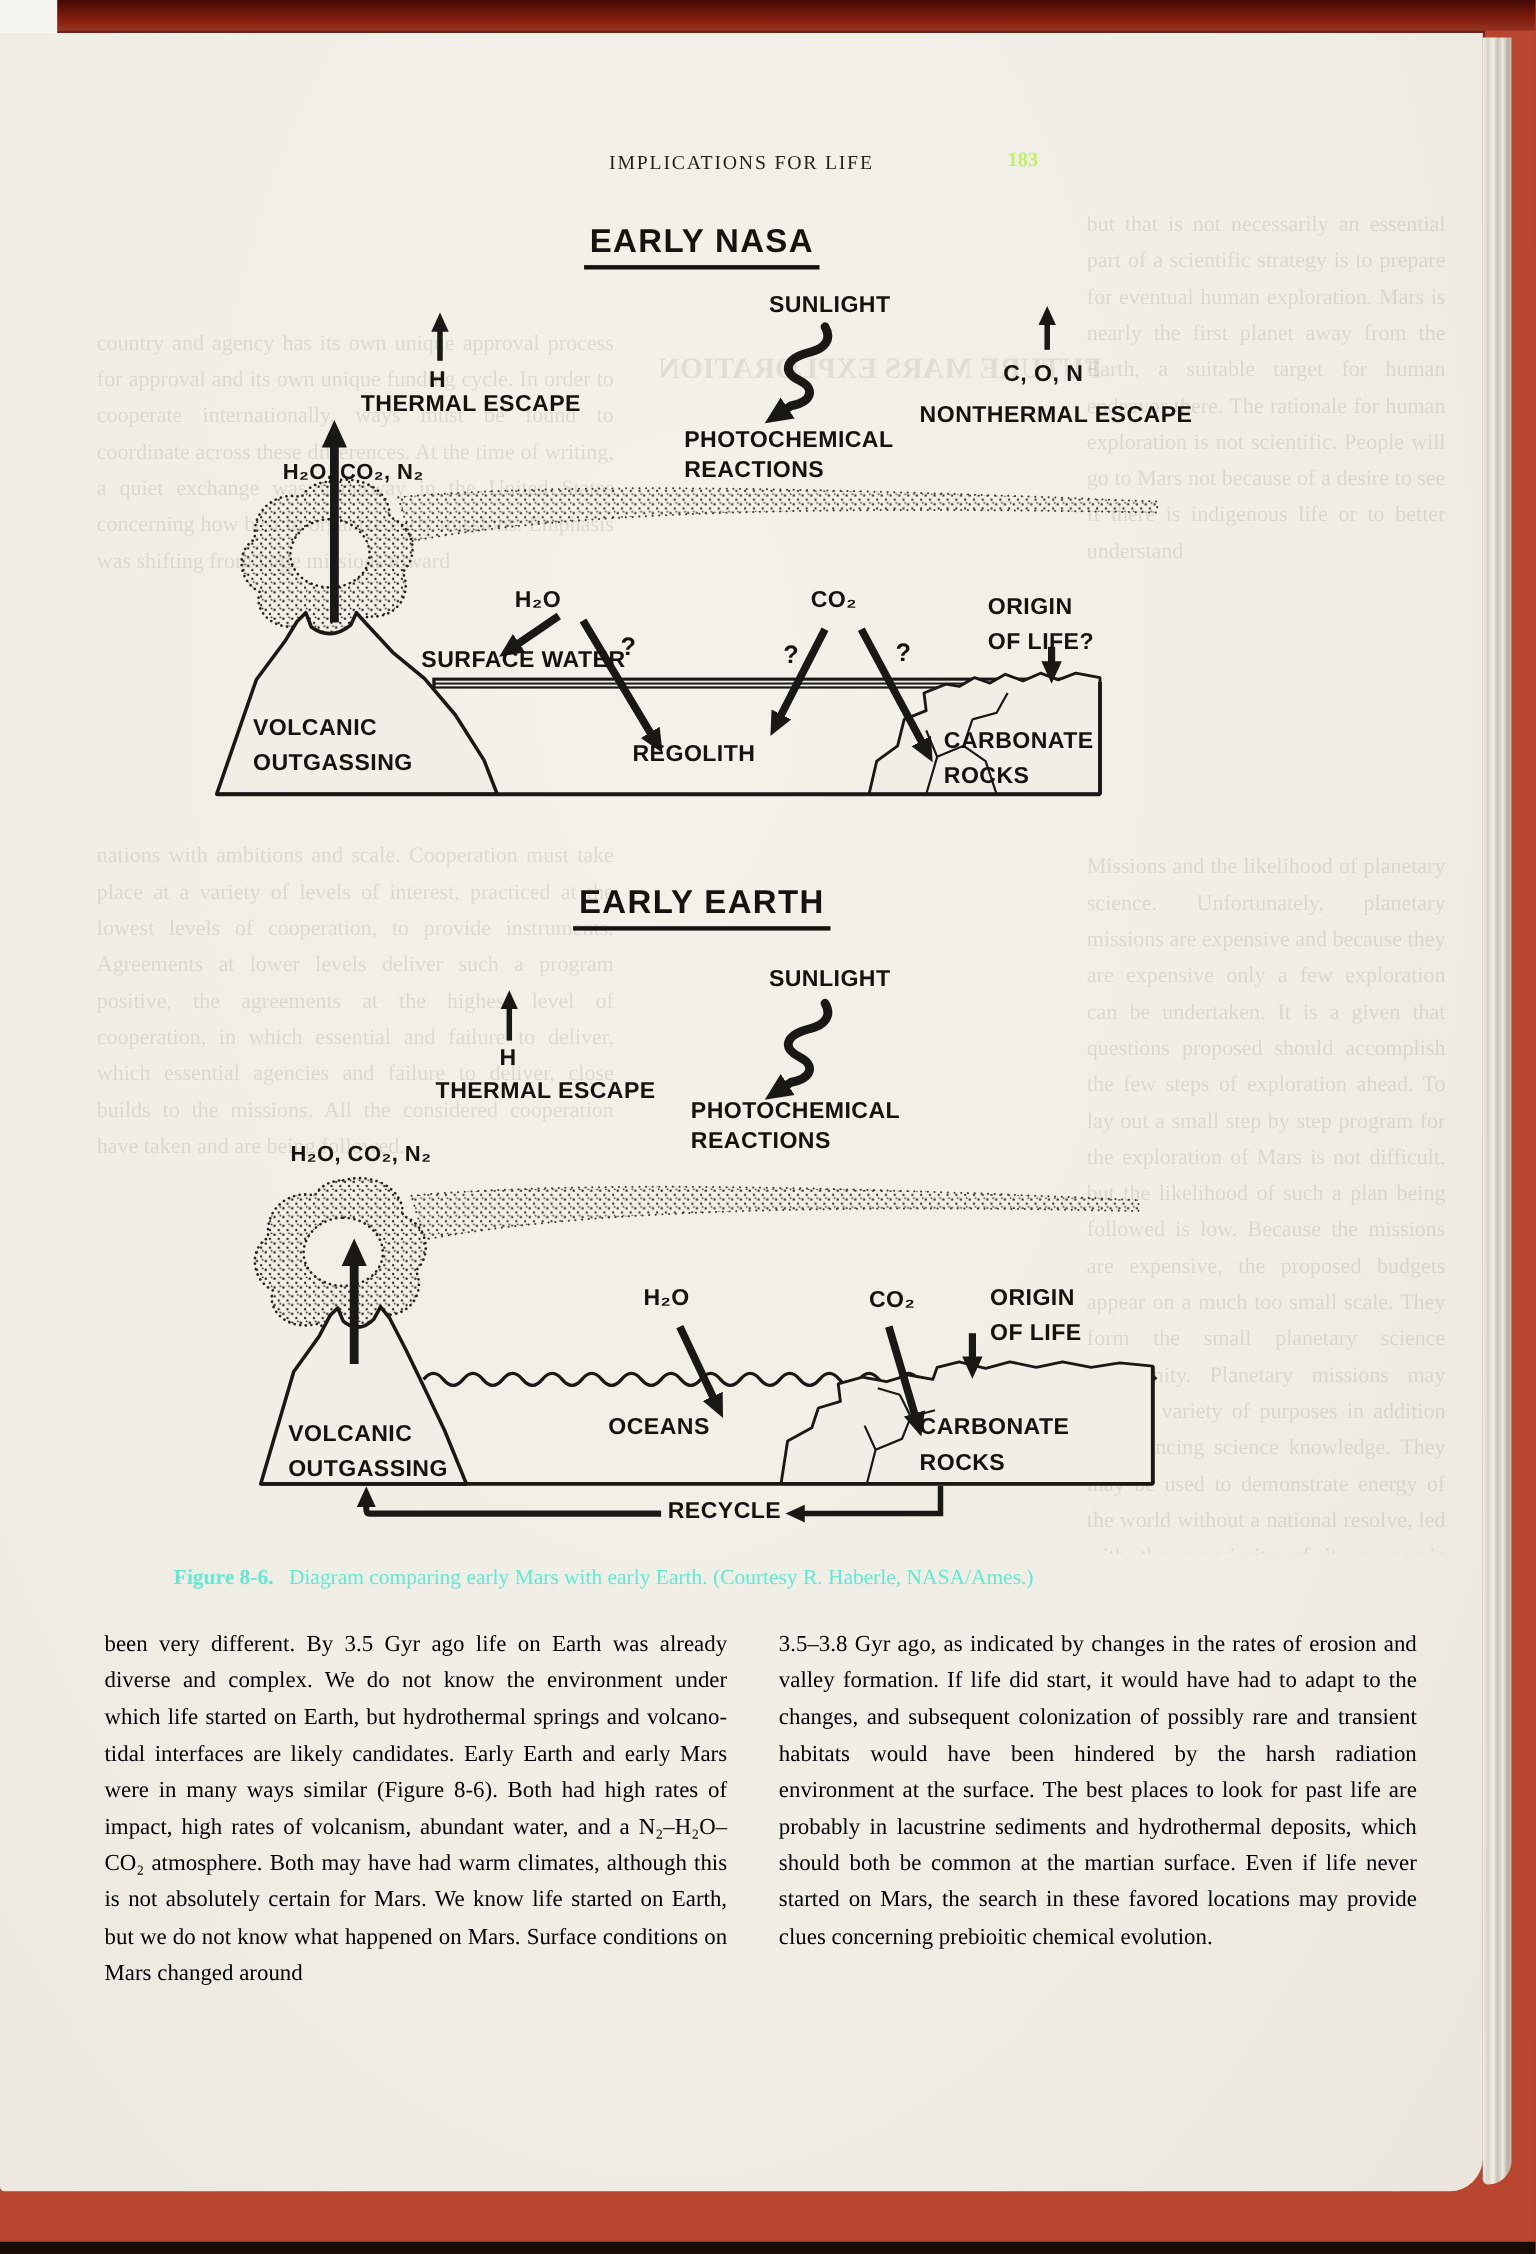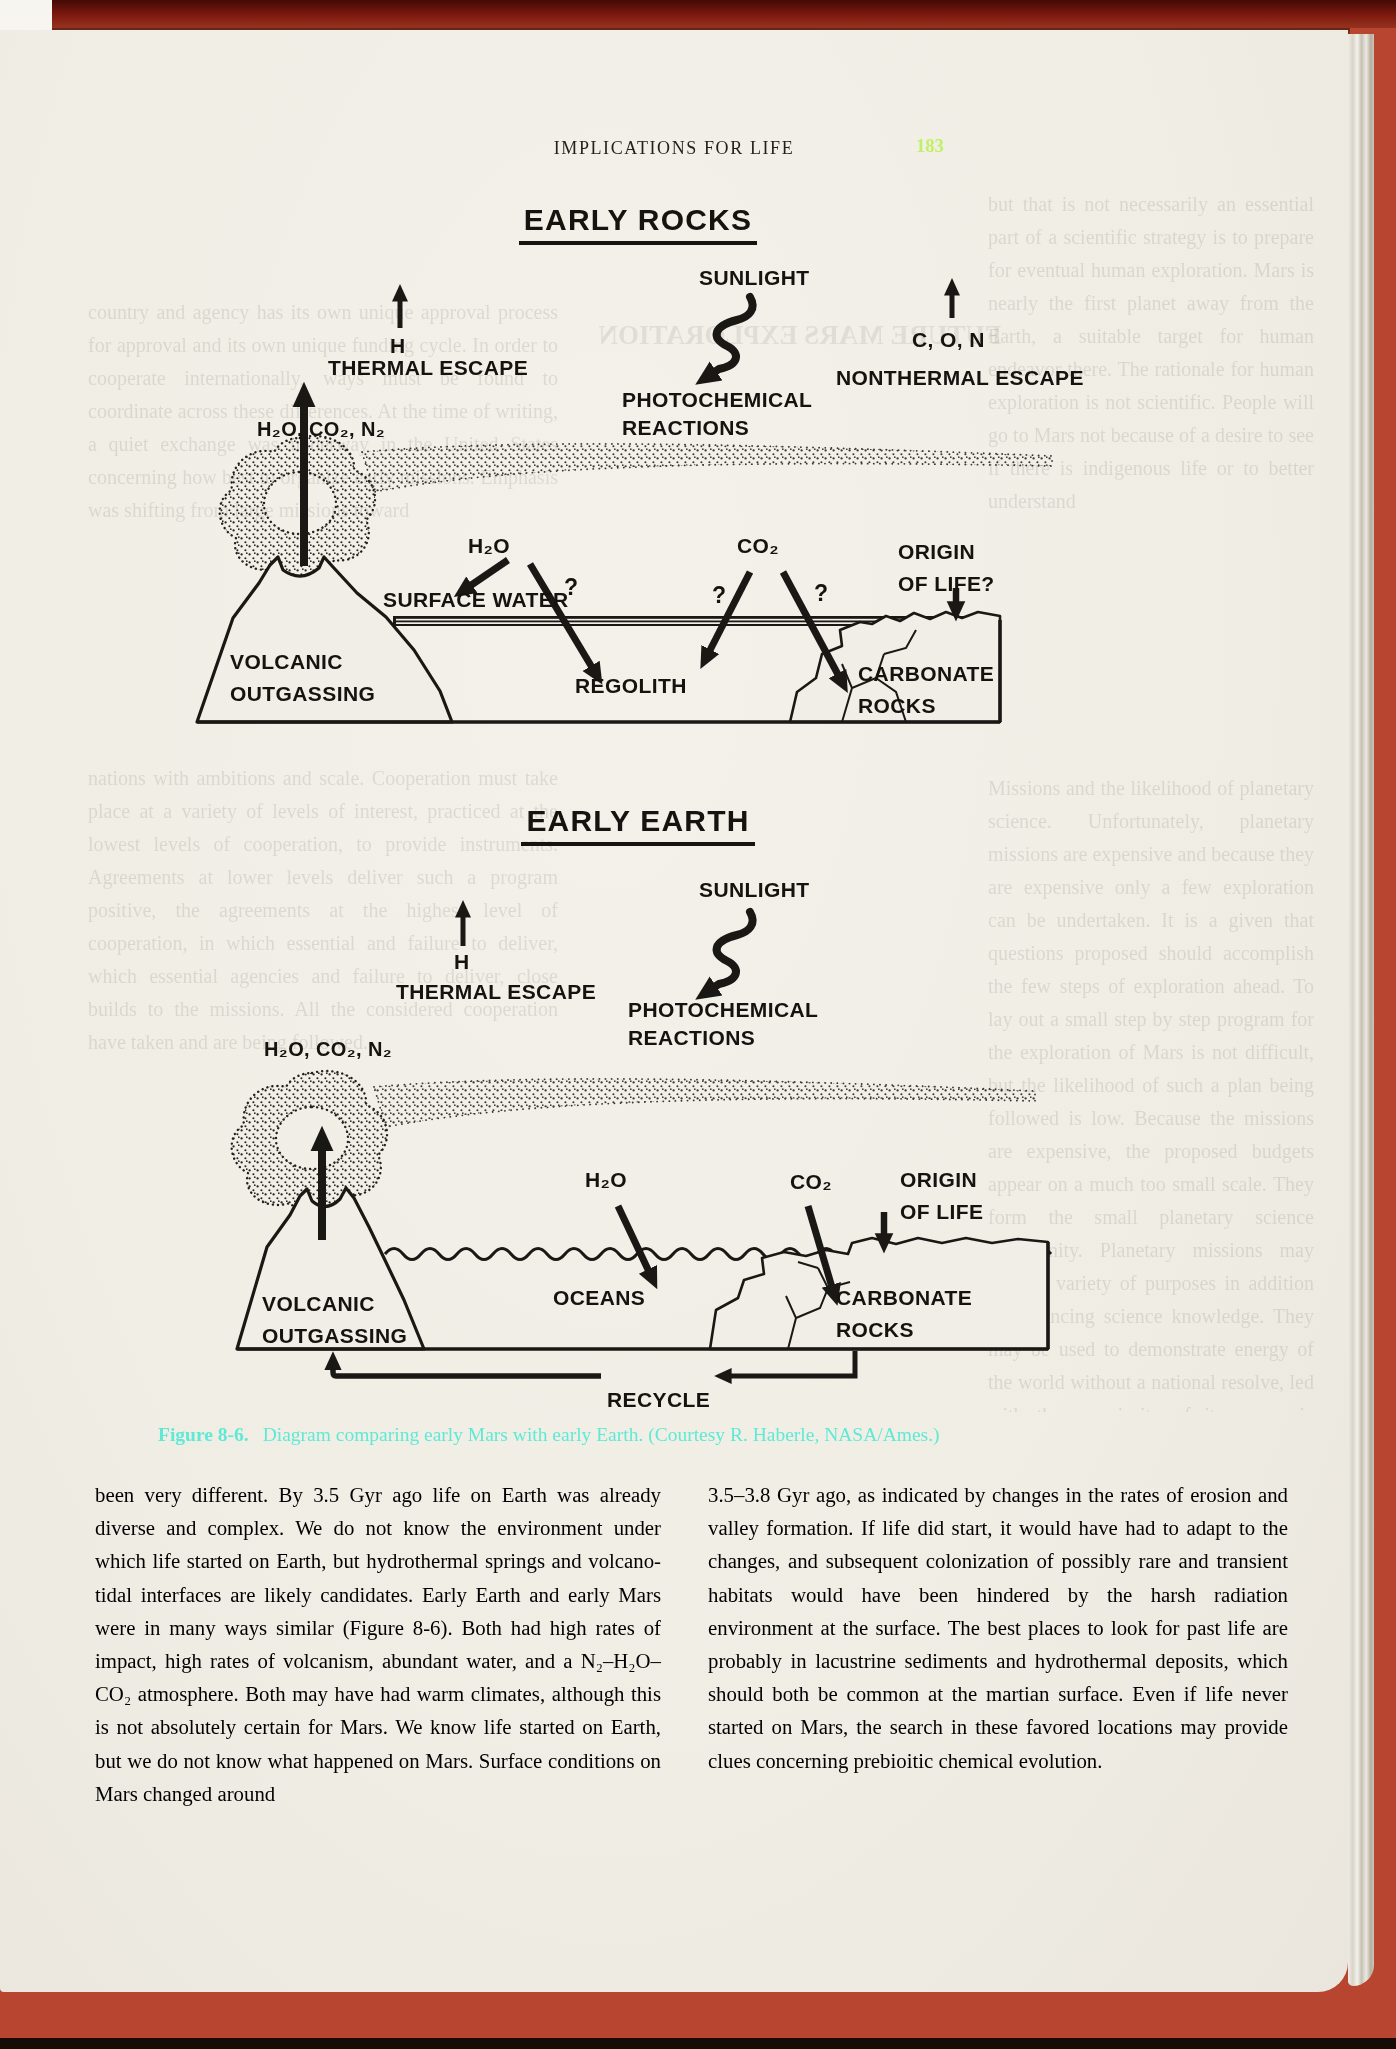--- a/index.html
+++ b/index.html
@@ -139,21 +139,21 @@
 
     <path d="M 322 1240 L 322 1140" stroke-width="8" marker-end="url(#mb)"></path>
     <path d="M 463 946 L 463 910" stroke-width="5" marker-end="url(#ms)"></path>
     <path stroke-width="8" stroke-linecap="round" marker-end="url(#mb)" d="M 750 912 C 757 924 749 932 737 935 C 713 941 711 953 727 961 C 741 968 739 980 719 984 L 707 992"></path>
     <path d="M 618 1206 L 652 1278" stroke-width="7" marker-end="url(#mb)"></path>
     <path d="M 808 1206 L 834 1294" stroke-width="7" marker-end="url(#mb)"></path>
     <path d="M 884 1212 L 884 1242" stroke-width="6.5" marker-end="url(#mb)"></path>
   </g>
 </svg>
 
-<div class="title" style="left:458px;top:203px;"><span>EARLY ROCKS</span></div>
+<div class="title" style="left:458px;top:203px;"><span>EARLY NASA</span></div>
 <div class="lbl" style="left:699px;top:266px;">SUNLIGHT</div>
 <div class="lbl" style="left:390px;top:334px;">H</div>
 <div class="lbl" style="left:328px;top:356px;">THERMAL ESCAPE</div>
 <div class="lbl" style="left:912px;top:328px;">C, O, N</div>
 <div class="lbl" style="left:836px;top:366px;">NONTHERMAL ESCAPE</div>
 <div class="lbl" style="left:622px;top:388px;">PHOTOCHEMICAL</div>
 <div class="lbl" style="left:622px;top:416px;">REACTIONS</div>
 <div class="lbl big" style="left:233px;top:418px;">H₂O, CO₂, N₂</div>
 <div class="lbl" style="left:468px;top:534px;">H₂O</div>
 <div class="lbl" style="left:737px;top:534px;">CO₂</div>
@@ -178,20 +178,20 @@
 <div class="lbl big" style="left:240px;top:1038px;">H₂O, CO₂, N₂</div>
 <div class="lbl" style="left:585px;top:1168px;">H₂O</div>
 <div class="lbl" style="left:790px;top:1170px;">CO₂</div>
 <div class="lbl" style="left:900px;top:1168px;">ORIGIN</div>
 <div class="lbl" style="left:900px;top:1200px;">OF LIFE</div>
 <div class="lbl" style="left:553px;top:1286px;">OCEANS</div>
 <div class="lbl" style="left:262px;top:1292px;">VOLCANIC</div>
 <div class="lbl" style="left:262px;top:1324px;">OUTGASSING</div>
 <div class="lbl" style="left:836px;top:1286px;">CARBONATE</div>
 <div class="lbl" style="left:836px;top:1318px;">ROCKS</div>
-<div class="lbl" style="left:607px;top:1362px;margin-top:26px;">RECYCLE</div>
+<div class="lbl" style="left:607px;top:1362px;">RECYCLE</div>
 
 <div class="caption">
   <span class="b">Figure 8-6.</span><span class="sp"></span><span>Diagram comparing early Mars with early Earth. (Courtesy R. Haberle, NASA/Ames.)</span>
 </div>
 
 <div class="col left">been very different. By 3.5 Gyr ago life on Earth was already diverse and complex. We do not know the environment under which life started on Earth, but hydrothermal springs and volcano-tidal interfaces are likely candidates. Early Earth and early Mars were in many ways similar (Figure 8-6). Both had high rates of impact, high rates of volcanism, abundant water, and a N₂–H₂O–CO₂ atmosphere. Both may have had warm climates, although this is not absolutely certain for Mars. We know life started on Earth, but we do not know what happened on Mars. Surface conditions on Mars changed around</div>
 <div class="col right">3.5–3.8 Gyr ago, as indicated by changes in the rates of erosion and valley formation. If life did start, it would have had to adapt to the changes, and subsequent colonization of possibly rare and transient habitats would have been hindered by the harsh radiation environment at the surface. The best places to look for past life are probably in lacustrine sediments and hydrothermal deposits, which should both be common at the martian surface. Even if life never started on Mars, the search in these favored locations may provide clues concerning prebioitic chemical evolution.</div>
 
 </body></html>

